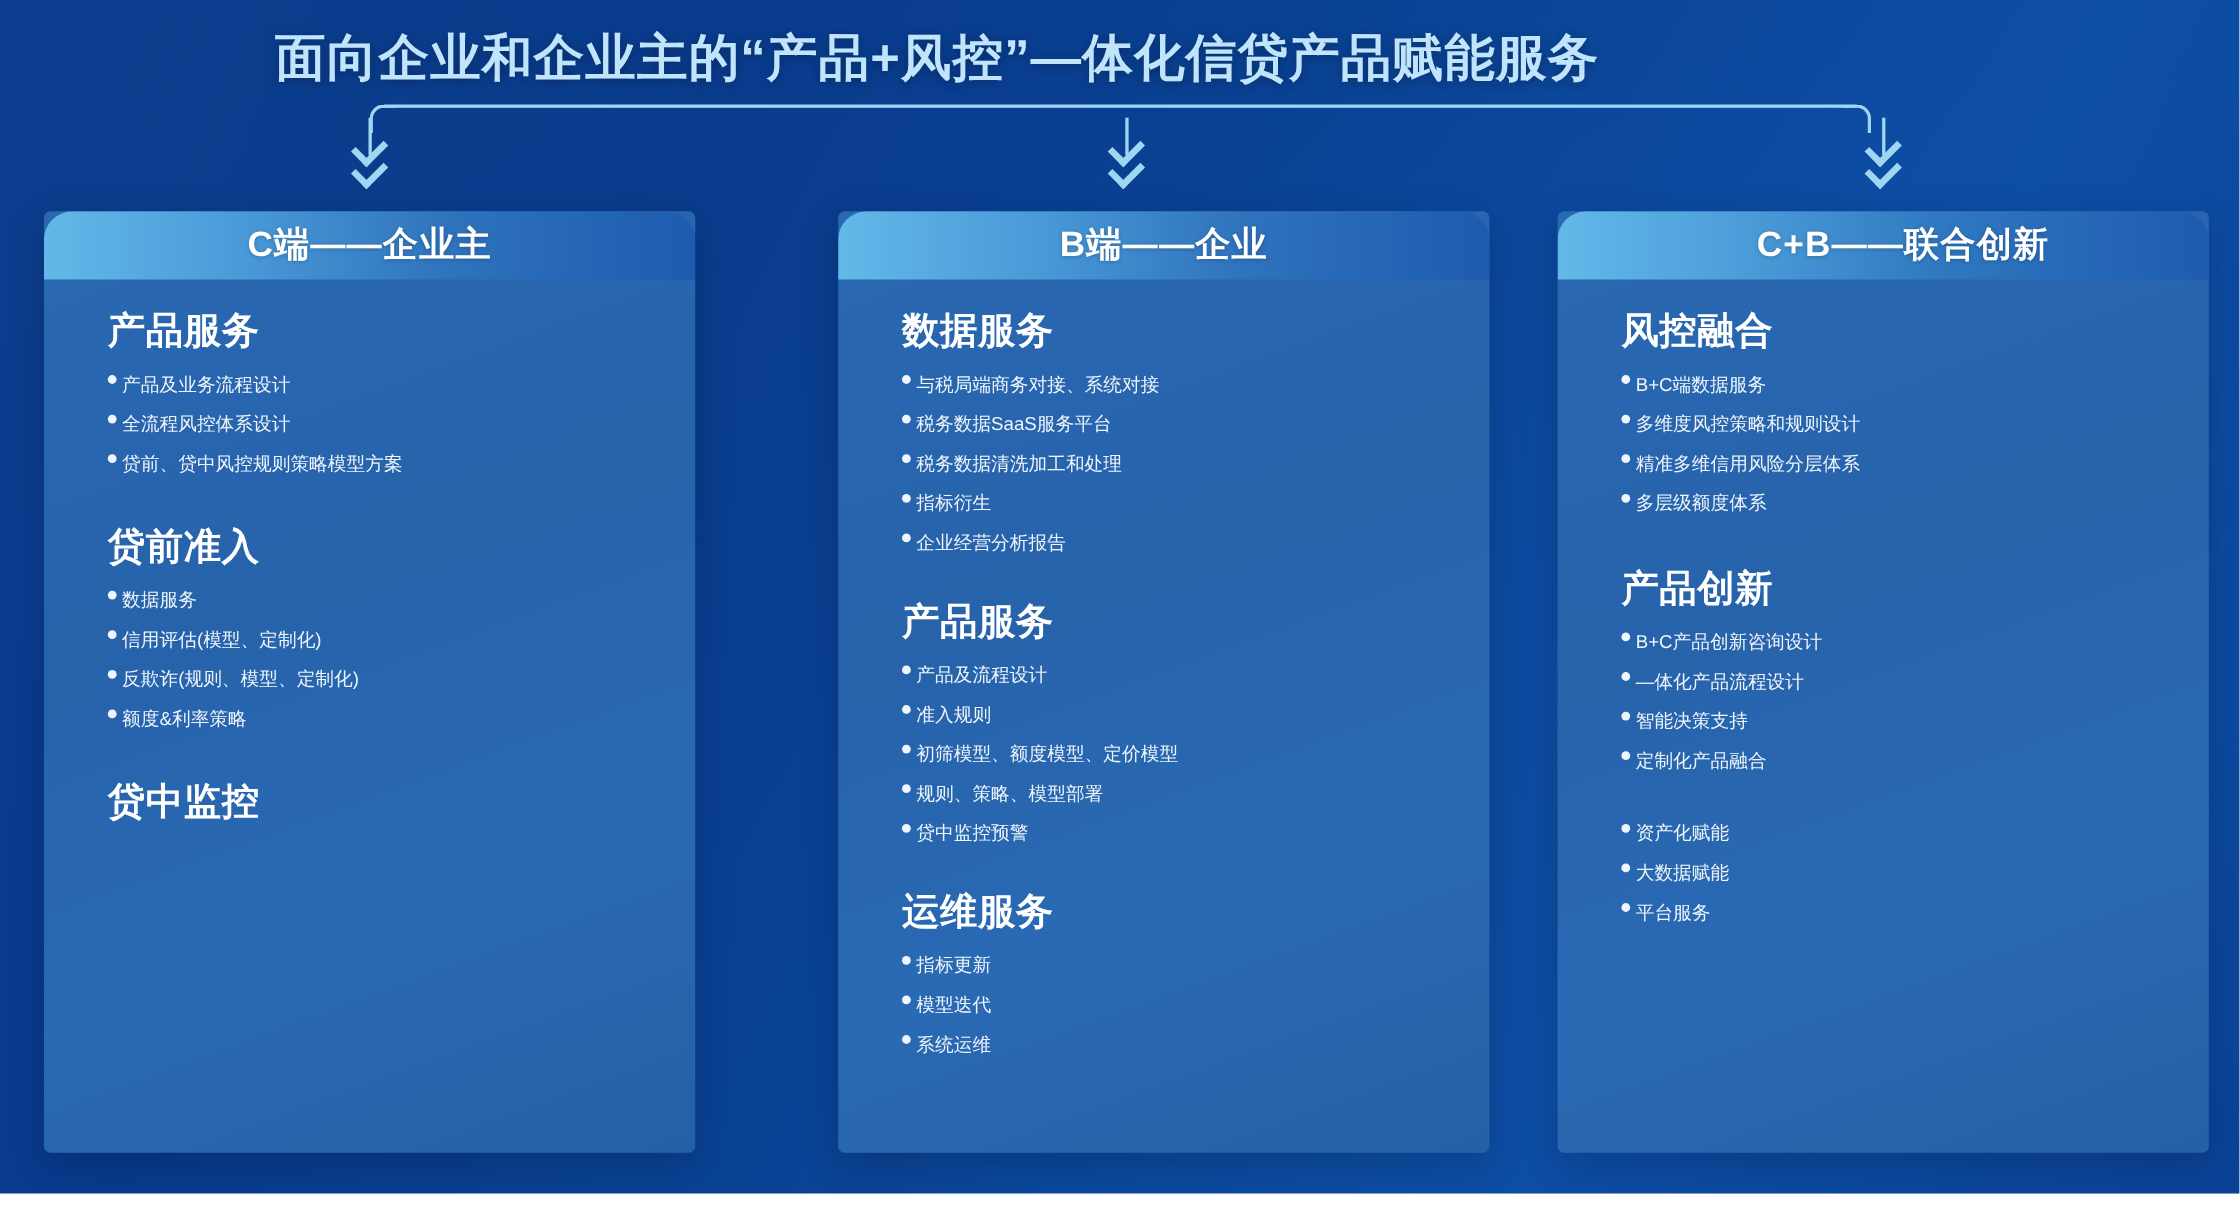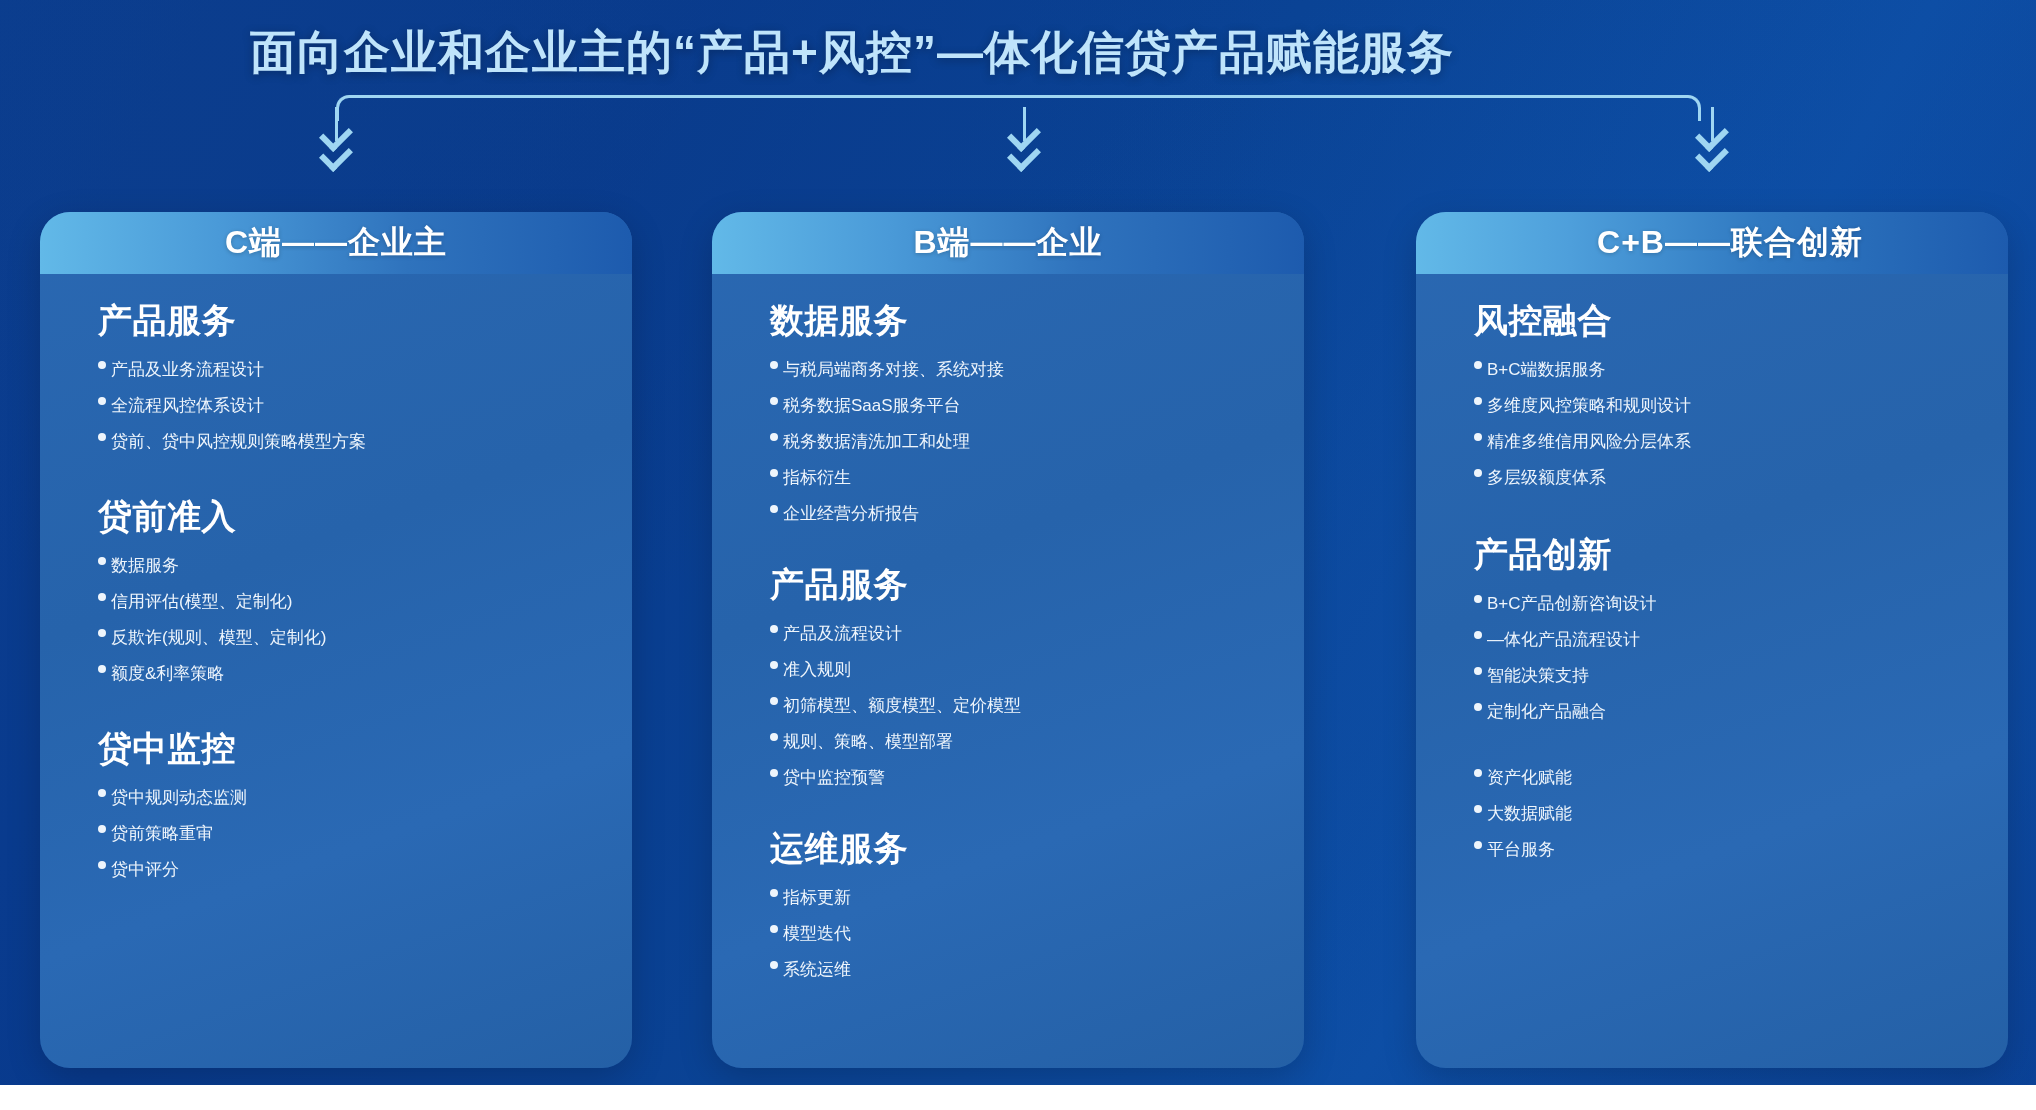--- a/index.html
+++ b/index.html
@@ -82,28 +82,27 @@
   #cols {
     position:absolute;
     left:0; top:192px;
     width:2036px; height:860px;
   }
   .card {
     position:absolute;
     top:0;
     width:592px;
     height:856px;
-    border-radius:30px;
+    border-radius:6px;
     background:linear-gradient(160deg, #2a68b2 0%, #2663ab 40%, #2a69b4 70%, #2460a6 100%);
     box-shadow:0 10px 34px rgba(0,0,0,.18);
     overflow:hidden;
-    margin-top:20px;
   }
   .card.c1 { left:40px;  }
-  .card.c2 { left:712px; }
+  .card.c2 { left:762px; }
   .card.c3 { left:1416px;}
 
   .card-head {
     position:relative;
     height:62px;
     border-radius:26px 26px 0 0;
     background:linear-gradient(90deg, #62b9e8 0%, #4a9ad8 30%, #2f73bd 62%, #1d5bae 100%);
     display:flex; align-items:center; justify-content:center;
   }
   .card.c3 .card-head {
@@ -233,34 +232,20 @@
                 </li>
               <li>
                   <span class="dot"></span>
                   <span>额度&amp;利率策略</span>
                 </li>
             </ul>
           </div>
 
           <div class="section s3">
             <div class="sec-title">贷中监控</div>
-            <ul class="sec-list">
-              <li>
-                  <span class="dot"></span>
-                  <span>贷中规则动态监测</span>
-                </li>
-              <li>
-                  <span class="dot"></span>
-                  <span>贷前策略重审</span>
-                </li>
-              <li>
-                  <span class="dot"></span>
-                  <span>贷中评分</span>
-                </li>
-            </ul>
           </div>
 
         </div>
       </div>
 
       <div class="card c2">
         <div class="card-head">
           <span class="card-head-text">B端——企业</span>
         </div>
         <div class="card-body">

